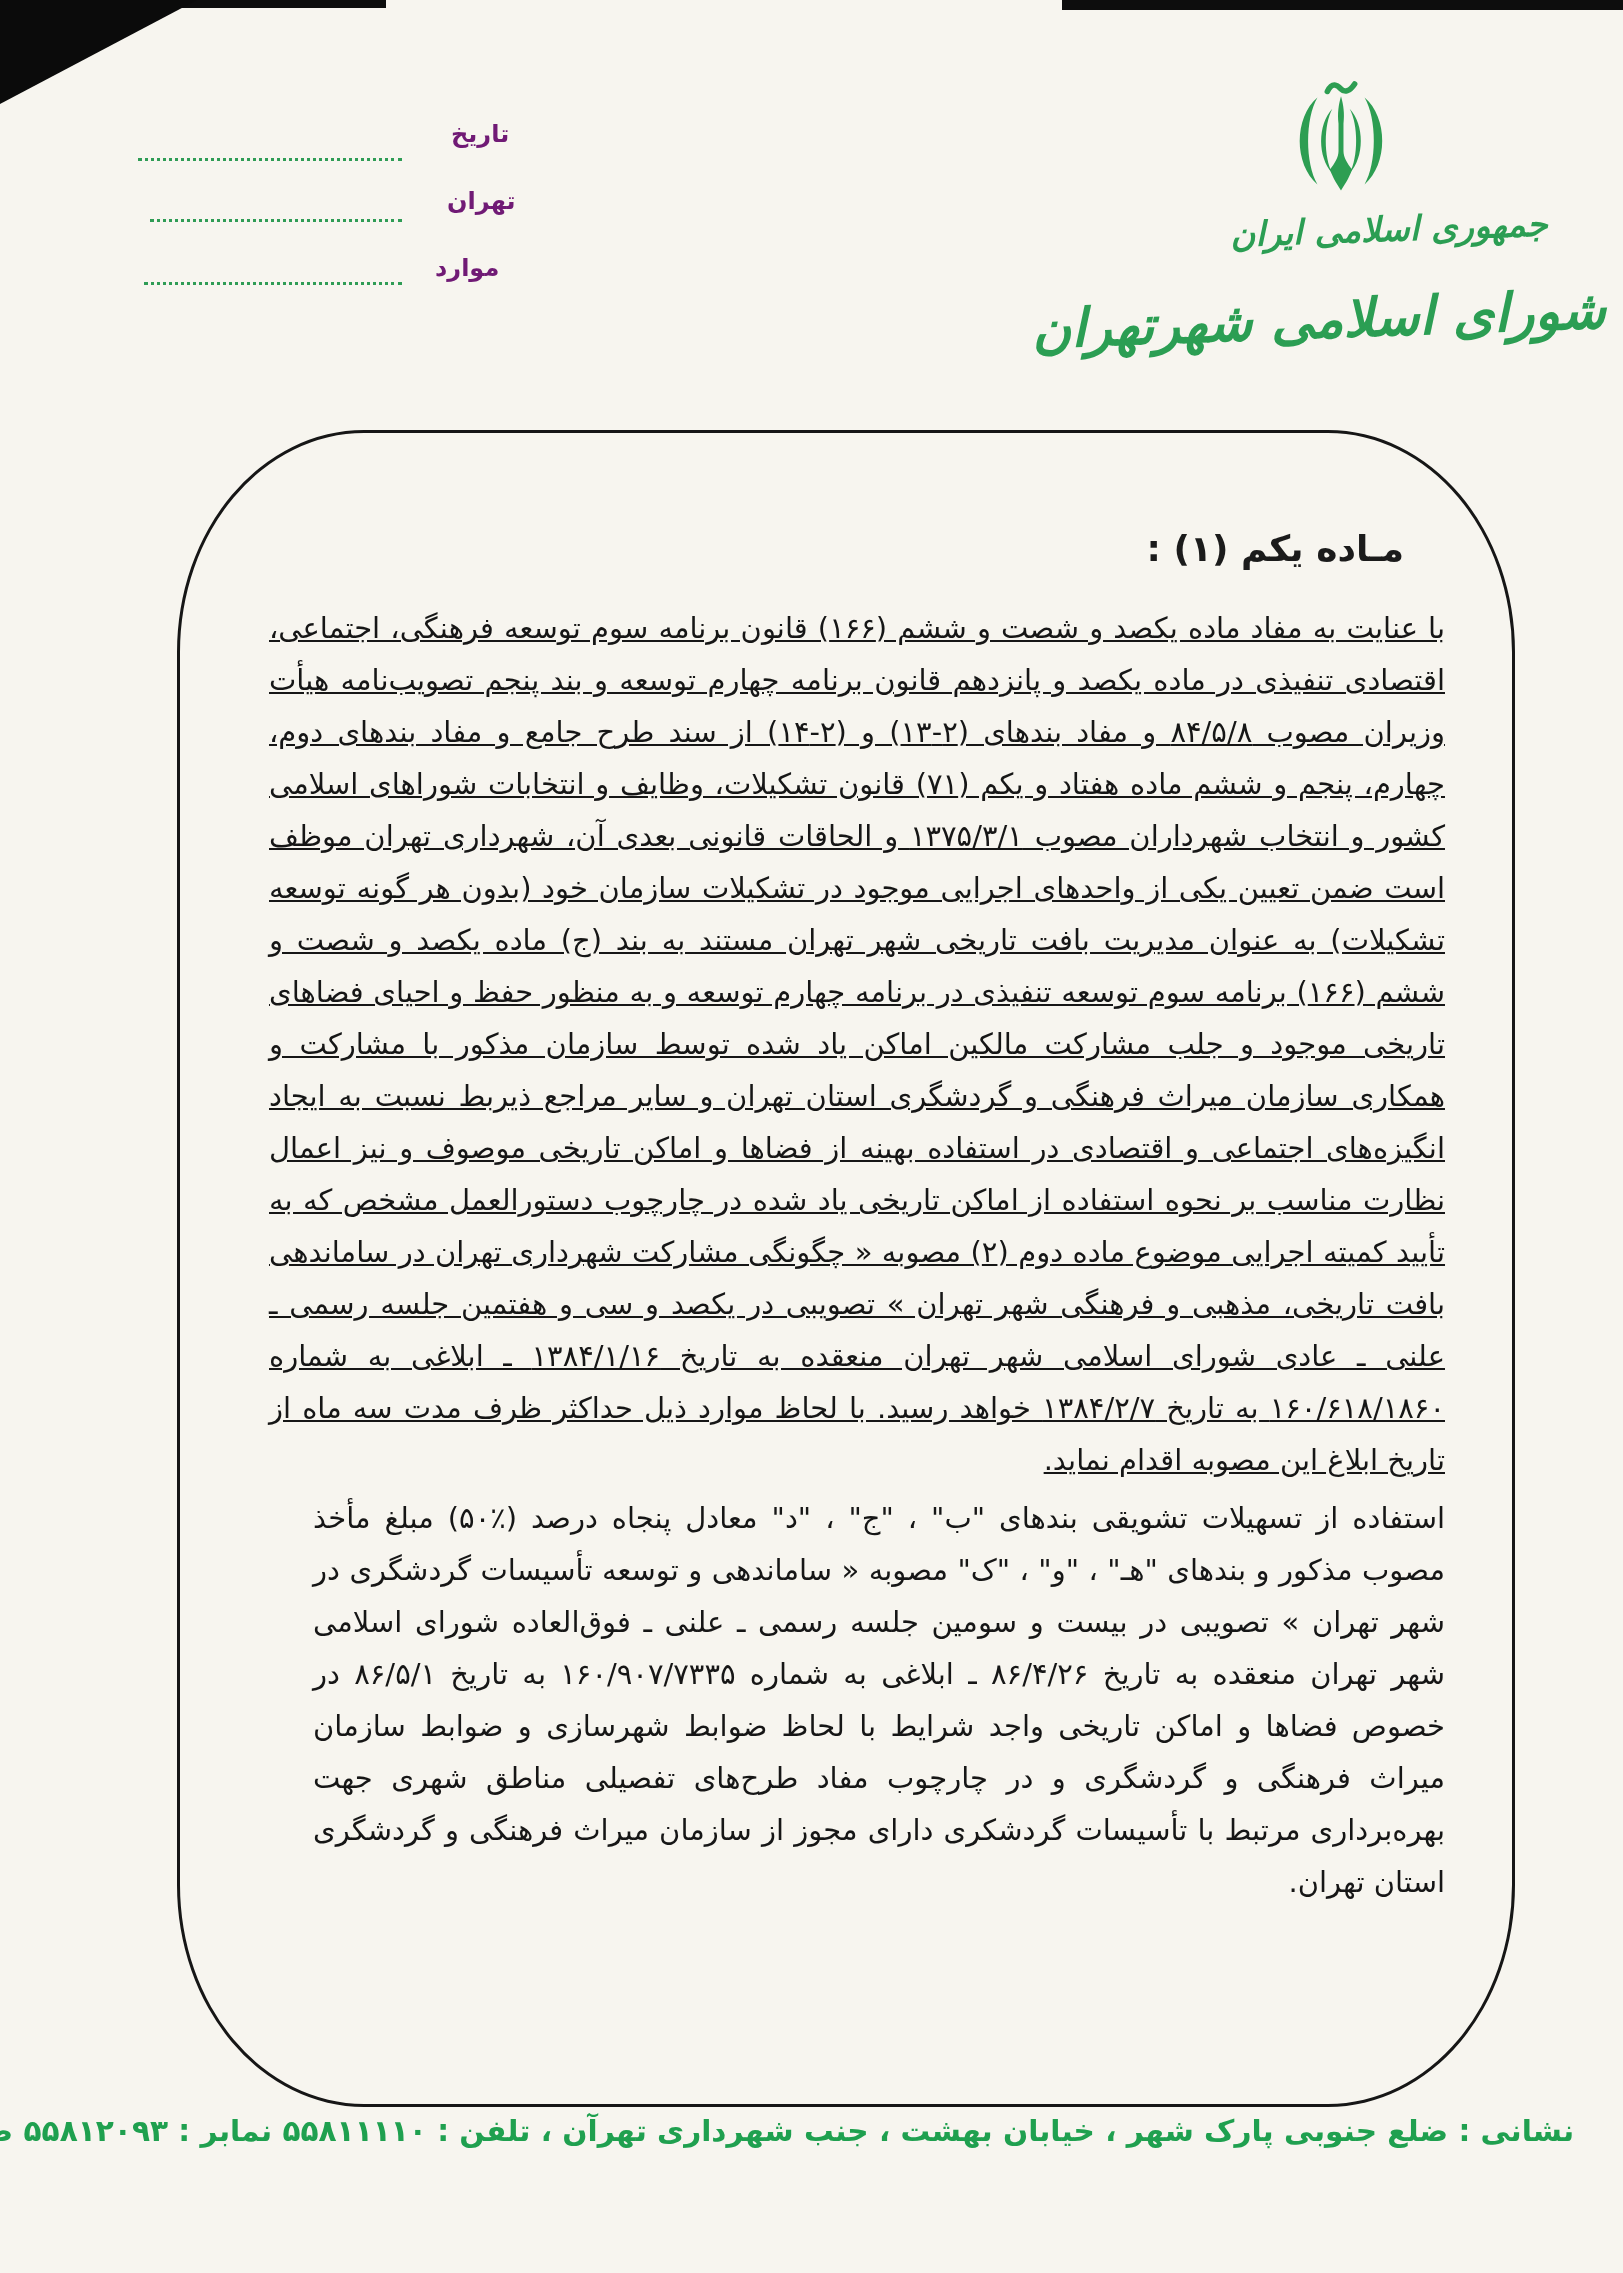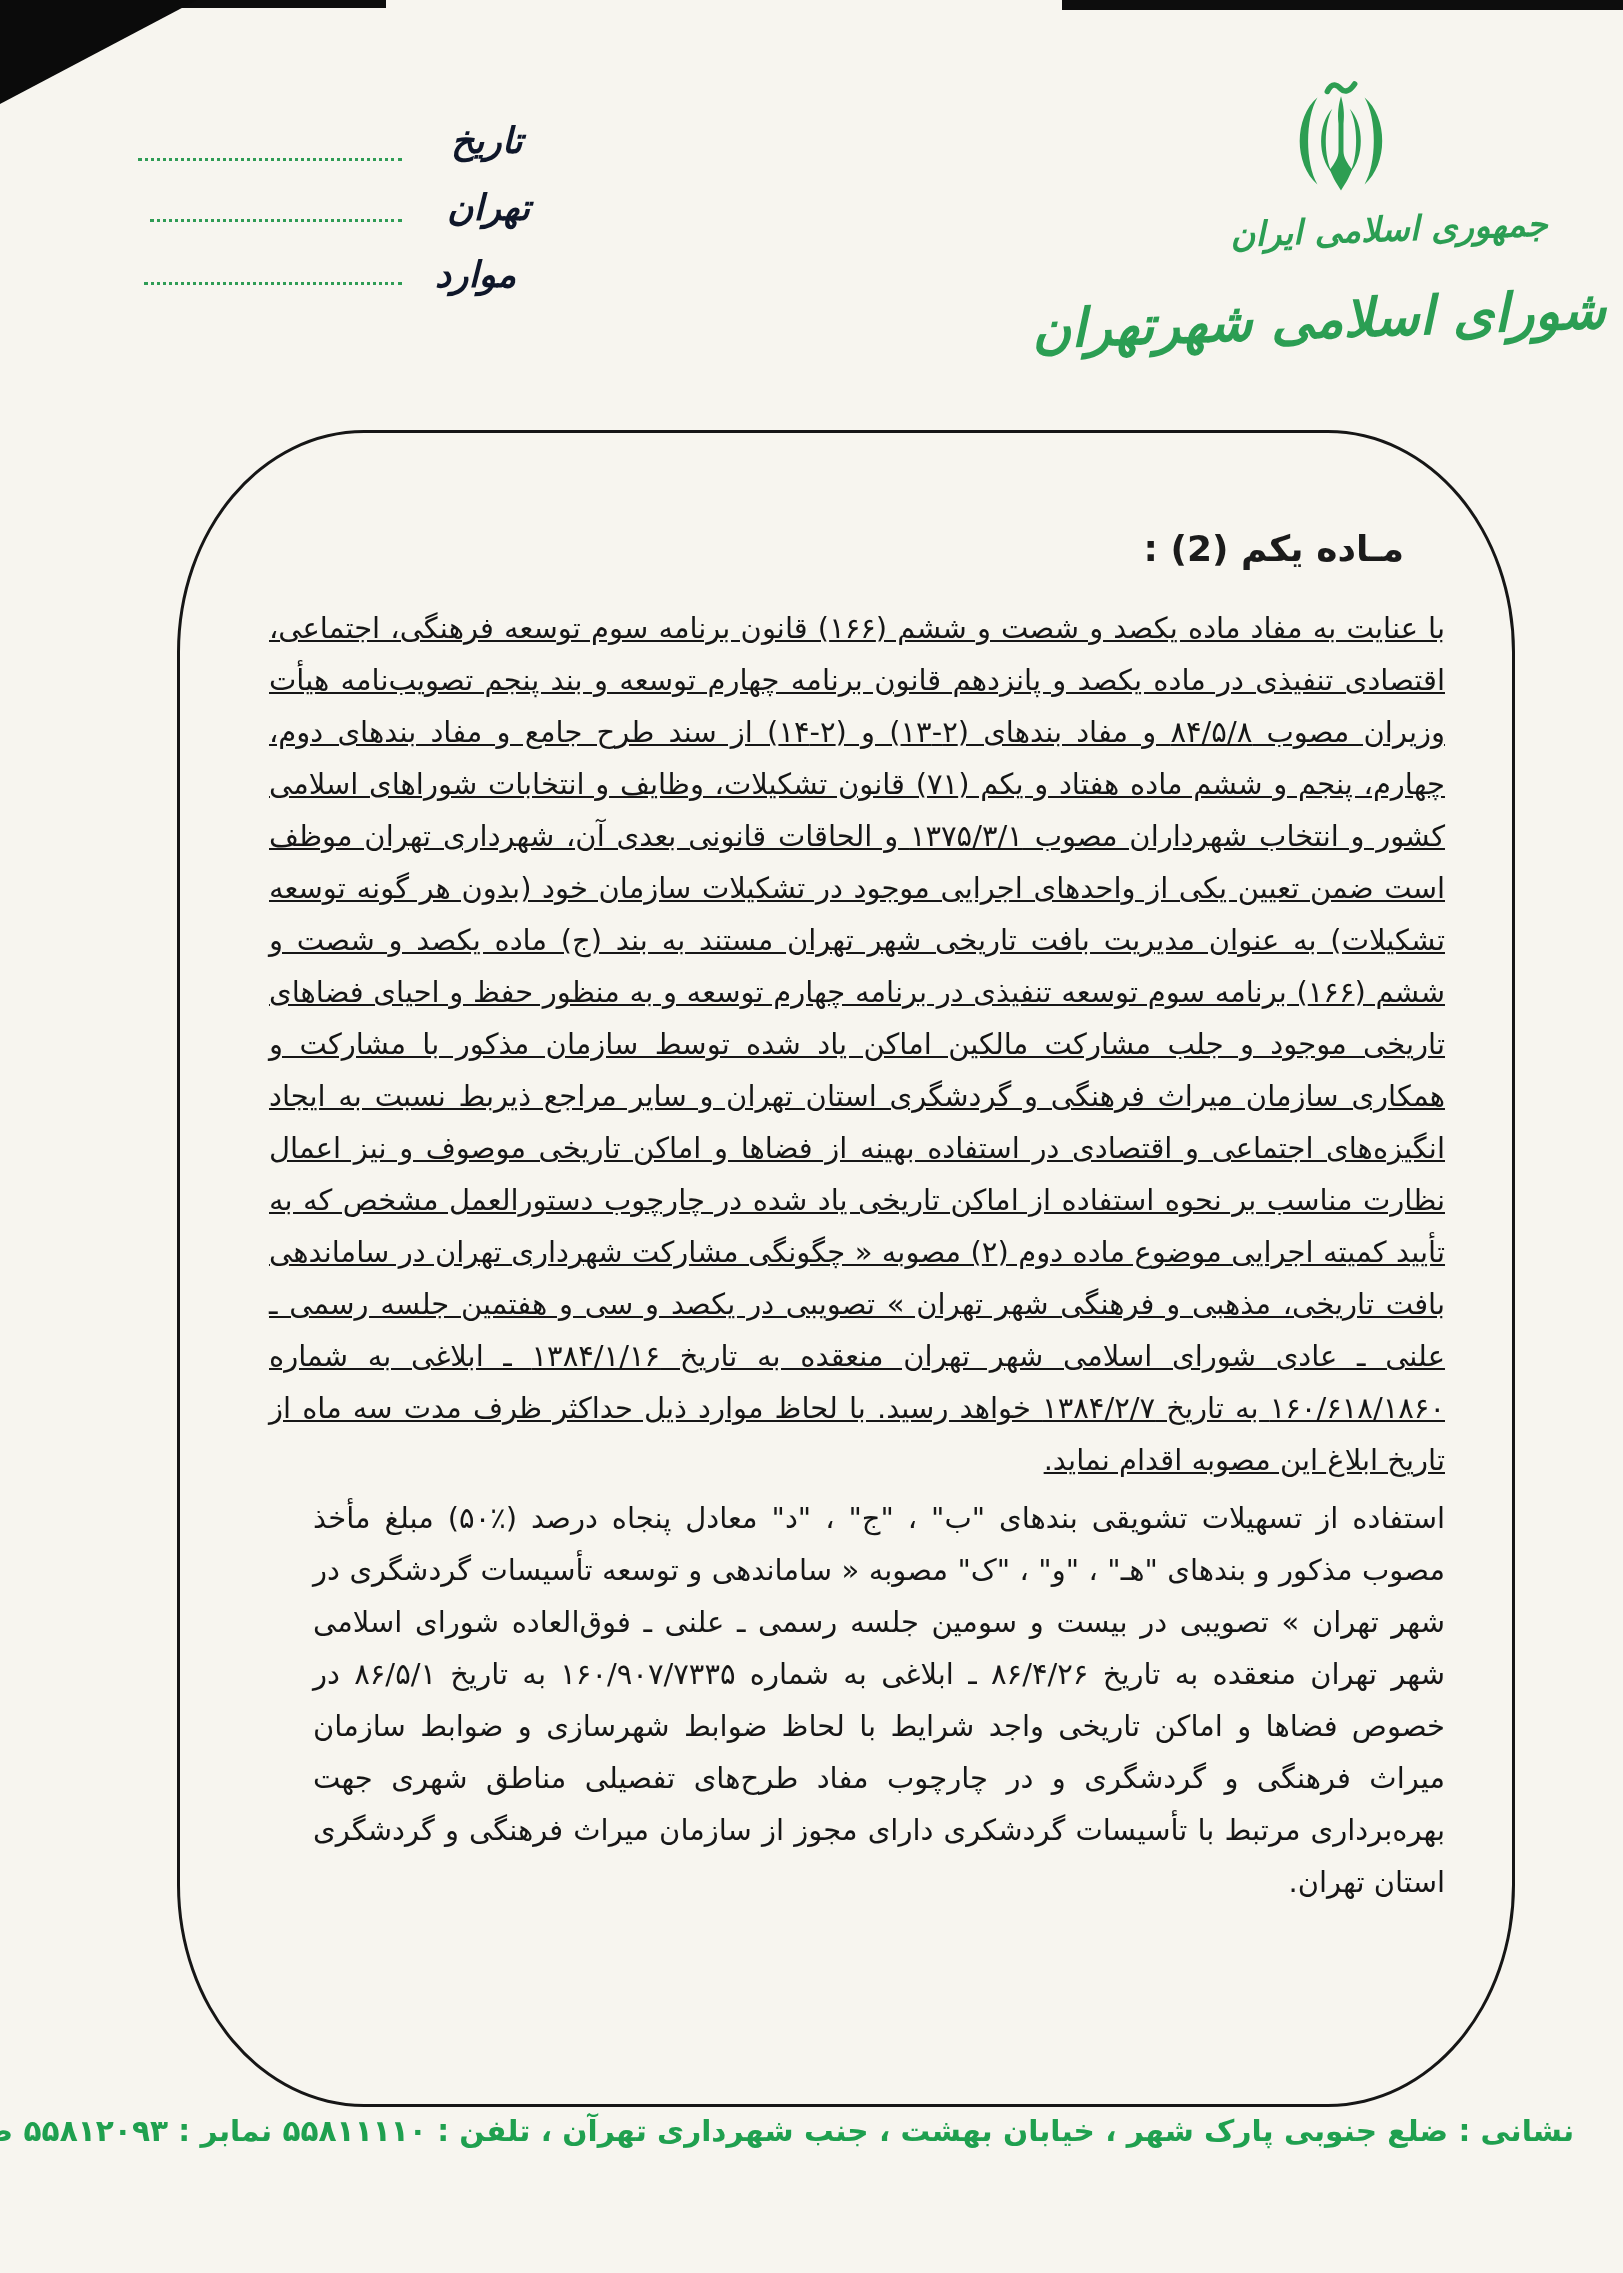--- a/index.html
+++ b/index.html
@@ -9,22 +9,22 @@
     font-family:"DejaVu Sans","Liberation Sans",sans-serif;
     color:#1b1b1b;overflow:hidden;
   }
   .page{position:absolute;inset:0;}
   
   .top-strip-left{position:absolute;left:0;top:0;width:386px;height:7.9px;background:#0d0d0d;}
   .top-strip-right{position:absolute;left:1062px;top:0;width:561px;height:9.9px;background:#0d0d0d;}
   .corner-triangle{position:absolute;left:0;top:0;width:0;height:0;
     border-top:104px solid #0b0b0b;border-right:197px solid transparent;}
   
-  .hdr-label{position:absolute;color:#0f172a;font-size:36px;font-weight:bold;
-    font-style:italic;direction:rtl;white-space:nowrap;}
+  .hdr-label{position:absolute;color:#701a75;font-size:24px;font-weight:bold;
+    direction:rtl;white-space:nowrap;}
   .hdr-dots{position:absolute;height:9.9px;border-bottom:3px dotted #2f9c55;}
   
   .emblem{position:absolute;left:1279px;top:79px;width:124px;height:124px;}
   .org-line1{position:absolute;left:1192px;top:209px;width:394px;text-align:center;
     color:#2b9e53;font-size:34px;font-weight:bold;font-style:italic;direction:rtl;
     white-space:nowrap;transform:rotate(-2deg);}
   .org-line2{position:absolute;left:1074px;top:288px;width:532px;text-align:center;
     color:#2b9e53;font-size:53px;font-weight:bold;font-style:italic;direction:rtl;
     white-space:nowrap;transform:rotate(-2deg);}
   
@@ -69,21 +69,21 @@
       <path d="M57,24 C69,37 69,63 57,76 C64,63 64,37 57,24 Z"></path>
       <path d="M50,14 C52,21 53,28 52,36 L52,58 C52,63 55,68 59,73 C56,81 53,85 50,90 C47,85 44,81 41,73 C45,68 48,63 48,58 L48,36 C47,28 48,21 50,14 Z"></path>
       <path d="M39,10 C43,2 47,5 50,8 C53,11 57,10 61,4" stroke="#2d9e52" stroke-width="4.5" fill="none" stroke-linecap="round"></path>
     </g>
   </svg>
 
   <div class="org-line1">جمهوری اسلامی ایران</div>
   <div class="org-line2">شورای اسلامی شهرتهران</div>
 
   <div class="main-box">
-    <div class="article-heading">مـاده یکم (2) :</div>
+    <div class="article-heading">مـاده یکم (۱) :</div>
     <p class="body-par par1">با عنایت به مفاد ماده یکصد و شصت و ششم (۱۶۶) قانون برنامه سوم توسعه فرهنگی، اجتماعی، اقتصادی تنفیذی در ماده یکصد و پانزدهم قانون برنامه چهارم توسعه و بند پنجم تصویب‌نامه هیأت وزیران مصوب ۸۴/۵/۸ و مفاد بندهای (۲-۱۳) و (۲-۱۴) از سند طرح جامع و مفاد بندهای دوم، چهارم، پنجم و ششم ماده هفتاد و یکم (۷۱) قانون تشکیلات، وظایف و انتخابات شوراهای اسلامی کشور و انتخاب شهرداران مصوب ۱۳۷۵/۳/۱ و الحاقات قانونی بعدی آن، شهرداری تهران موظف است ضمن تعیین یکی از واحدهای اجرایی موجود در تشکیلات سازمان خود (بدون هر گونه توسعه تشکیلات) به عنوان مدیریت بافت تاریخی شهر تهران مستند به بند (ج) ماده یکصد و شصت و ششم (۱۶۶) برنامه سوم توسعه تنفیذی در برنامه چهارم توسعه و به منظور حفظ و احیای فضاهای تاریخی موجود و جلب مشارکت مالکین اماکن یاد شده توسط سازمان مذکور با مشارکت و همکاری سازمان میراث فرهنگی و گردشگری استان تهران و سایر مراجع ذیربط نسبت به ایجاد انگیزه‌های اجتماعی و اقتصادی در استفاده بهینه از فضاها و اماکن تاریخی موصوف و نیز اعمال نظارت مناسب بر نحوه استفاده از اماکن تاریخی یاد شده در چارچوب دستورالعمل مشخص که به تأیید کمیته اجرایی موضوع ماده دوم (۲) مصوبه « چگونگی مشارکت شهرداری تهران در ساماندهی بافت تاریخی، مذهبی و فرهنگی شهر تهران » تصویبی در یکصد و سی و هفتمین جلسه رسمی ـ علنی ـ عادی شورای اسلامی شهر تهران منعقده به تاریخ ۱۳۸۴/۱/۱۶ ـ ابلاغی به شماره ۱۶۰/۶۱۸/۱۸۶۰ به تاریخ ۱۳۸۴/۲/۷ خواهد رسید. با لحاظ موارد ذیل حداکثر ظرف مدت سه ماه از تاریخ ابلاغ این مصوبه اقدام نماید.</p>
     <p class="body-par par2">استفاده از تسهیلات تشویقی بندهای "ب" ، "ج" ، "د" معادل پنجاه درصد (٪۵۰) مبلغ مأخذ مصوب مذکور و بندهای "هـ" ، "و" ، "ک" مصوبه « ساماندهی و توسعه تأسیسات گردشگری در شهر تهران » تصویبی در بیست و سومین جلسه رسمی ـ علنی ـ فوق‌العاده شورای اسلامی شهر تهران منعقده به تاریخ ۸۶/۴/۲۶ ـ ابلاغی به شماره ۱۶۰/۹۰۷/۷۳۳۵ به تاریخ ۸۶/۵/۱ در خصوص فضاها و اماکن تاریخی واجد شرایط با لحاظ ضوابط شهرسازی و ضوابط سازمان میراث فرهنگی و گردشگری و در چارچوب مفاد طرح‌های تفصیلی مناطق شهری جهت بهره‌برداری مرتبط با تأسیسات گردشکری دارای مجوز از سازمان میراث فرهنگی و گردشگری استان تهران.</p>
   </div>
 
   <div class="footer-line">نشانی : ضلع جنوبی پارک شهر ، خیابان بهشت ، جنب شهرداری تهرآن ، تلفن : ۵۵۸۱۱۱۱۰ نمابر : ۵۵۸۱۲۰۹۳ صندوق پستی : ۴۳۸۹ / ۱۱۳۶۵</div>
 
 </div>
 
 
 </body></html>

